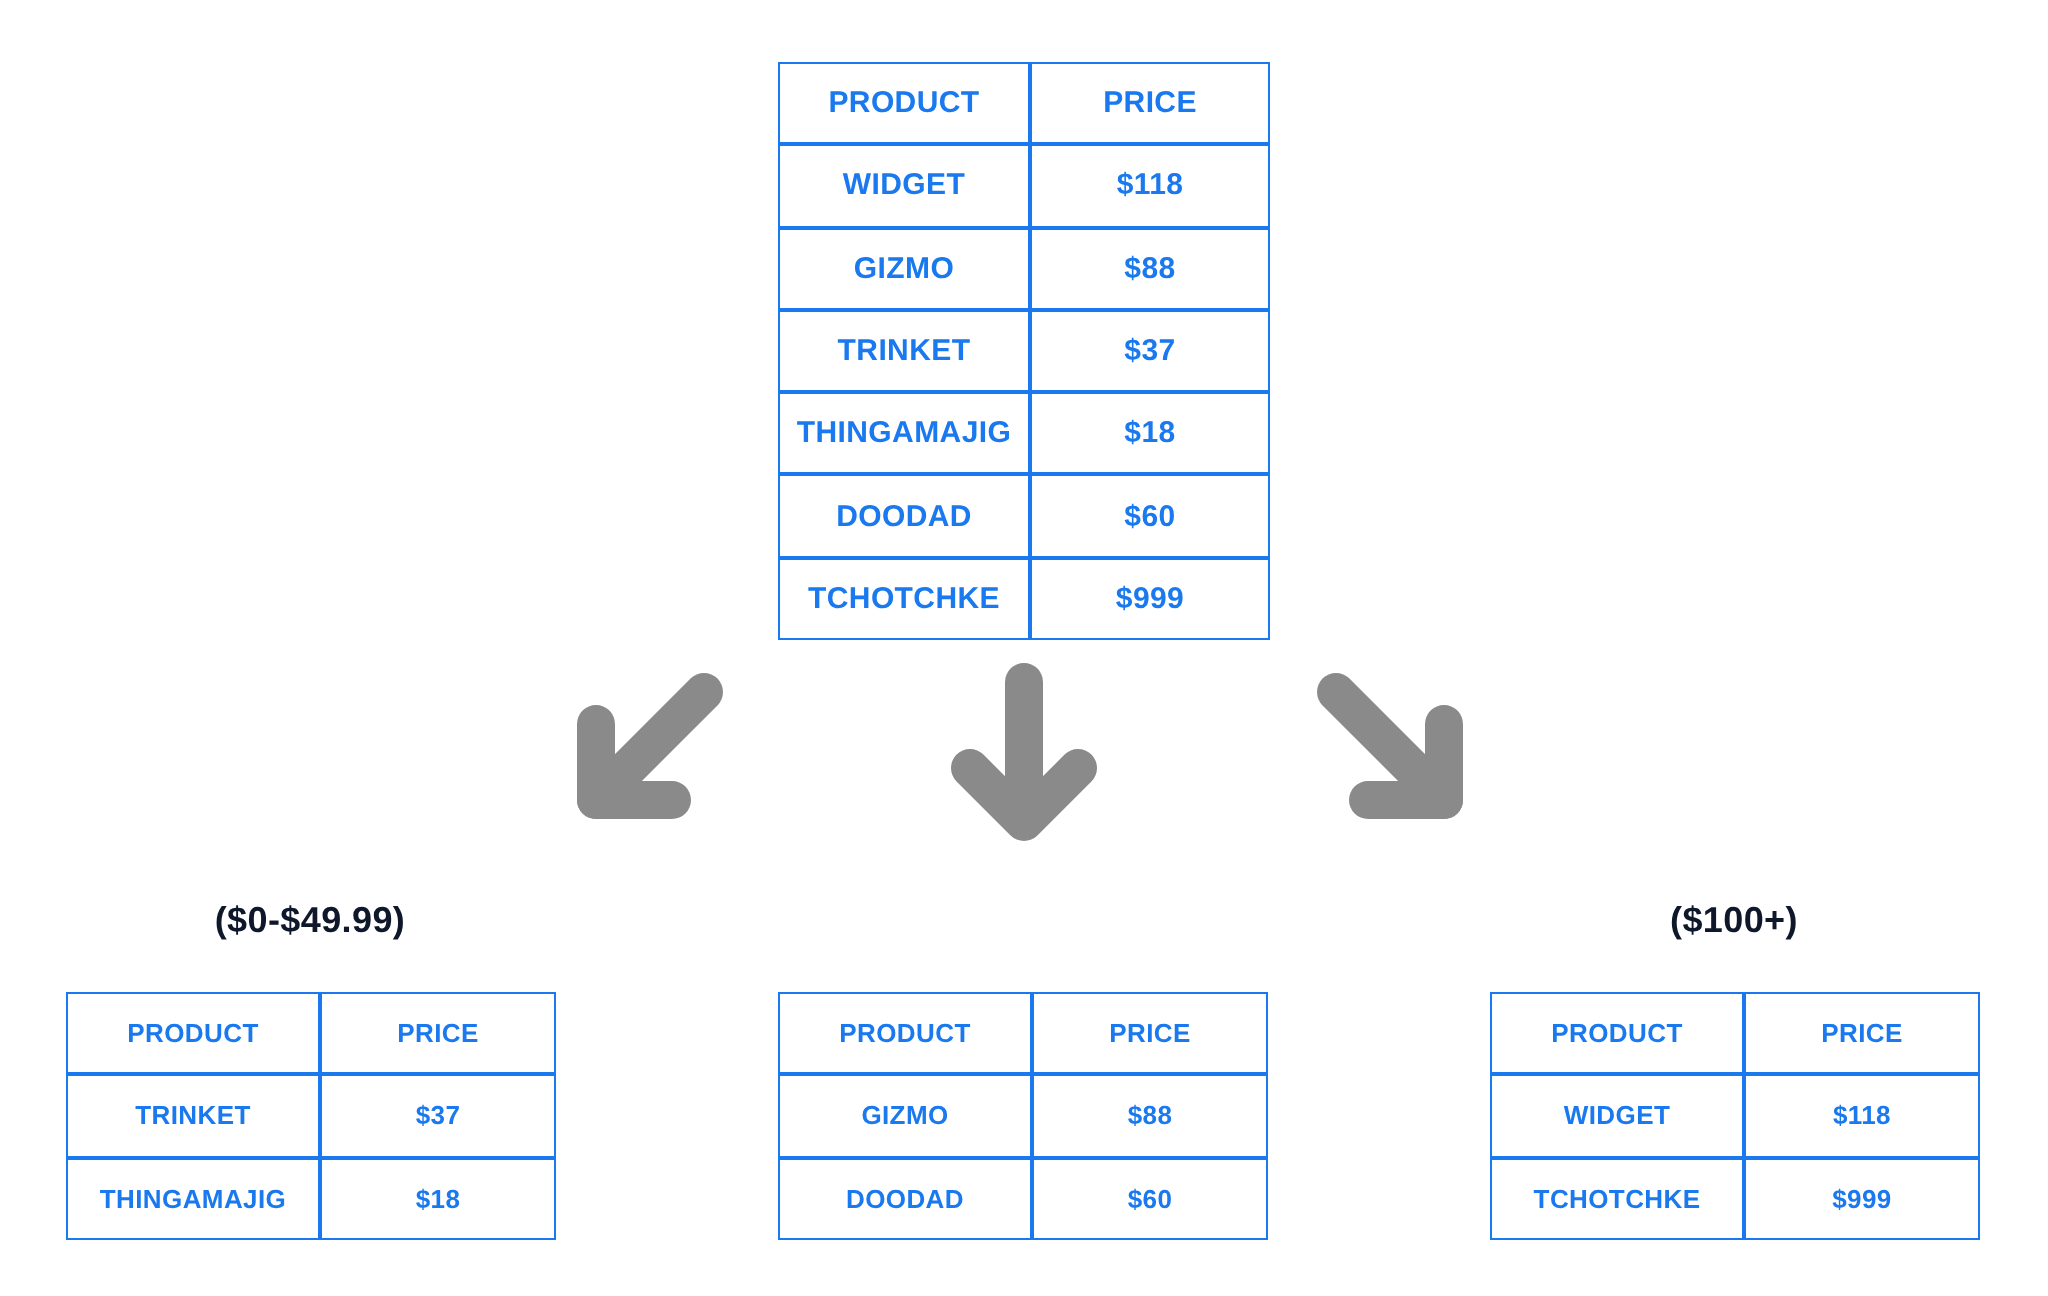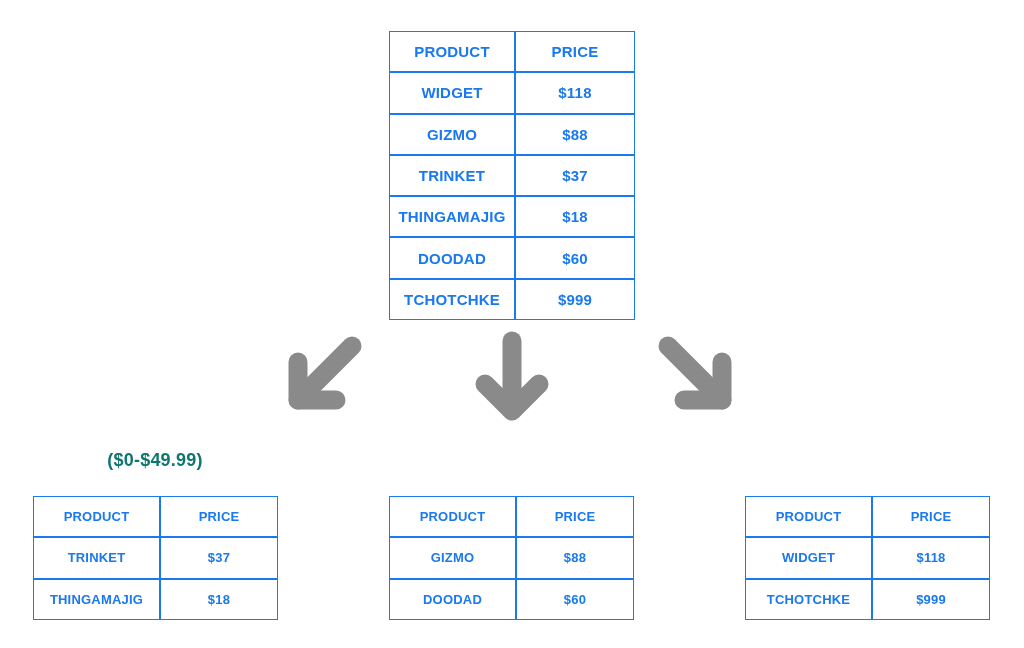--- a/index.html
+++ b/index.html
@@ -40,21 +40,21 @@
   .bucket-table td.c-price { width: 118px; }
   #bucket-table-low  { left: 33px;  top: 496px; }
   #bucket-table-mid  { left: 389px; top: 496px; }
   #bucket-table-high { left: 745px; top: 496px; }
 
   
   .bucket-label {
     position: absolute;
     width: 260px;
     text-align: center;
-    color: #0f766e;
+    color: #0f172a;
     font-size: 18px;
     font-weight: bold;
     letter-spacing: 0.2px;
   }
   #label-low  { left: 25px;  top: 450px; }
   #label-mid  { left: 382px; top: 450px; }
   #label-high { left: 737px; top: 450px; }
 
   
   .arrow { position: absolute; }
@@ -115,20 +115,21 @@
   </svg>
 
   <svg class="arrow" id="arrow-right" width="82" height="82" viewBox="0 0 82 82">
     <g stroke="#8a8a8a" stroke-width="19" stroke-linecap="round" stroke-linejoin="round" fill="none">
       <line x1="10" y1="10" x2="64" y2="64"></line>
       <polyline points="26,64 64,64 64,26"></polyline>
     </g>
   </svg>
 
   <div class="bucket-label" id="label-low">($0-$49.99)</div>
+  <div class="bucket-label" id="label-high">($100+)</div>
 
   <table class="tbl bucket-table" id="bucket-table-low">
     <tbody>
       <tr>
         <td class="c-prod">PRODUCT</td>
         <td class="c-price">PRICE</td>
       </tr>
       <tr>
         <td class="c-prod">TRINKET</td>
         <td class="c-price">$37</td>

